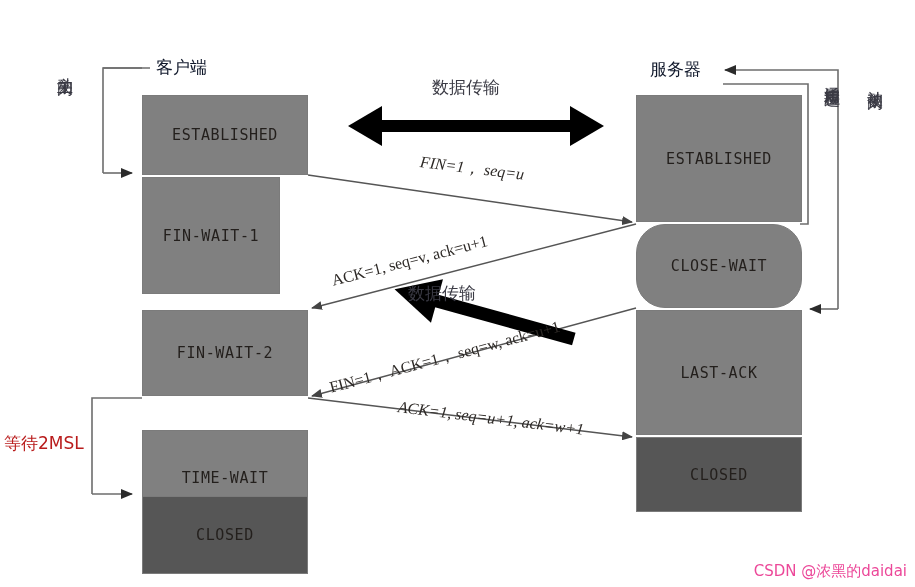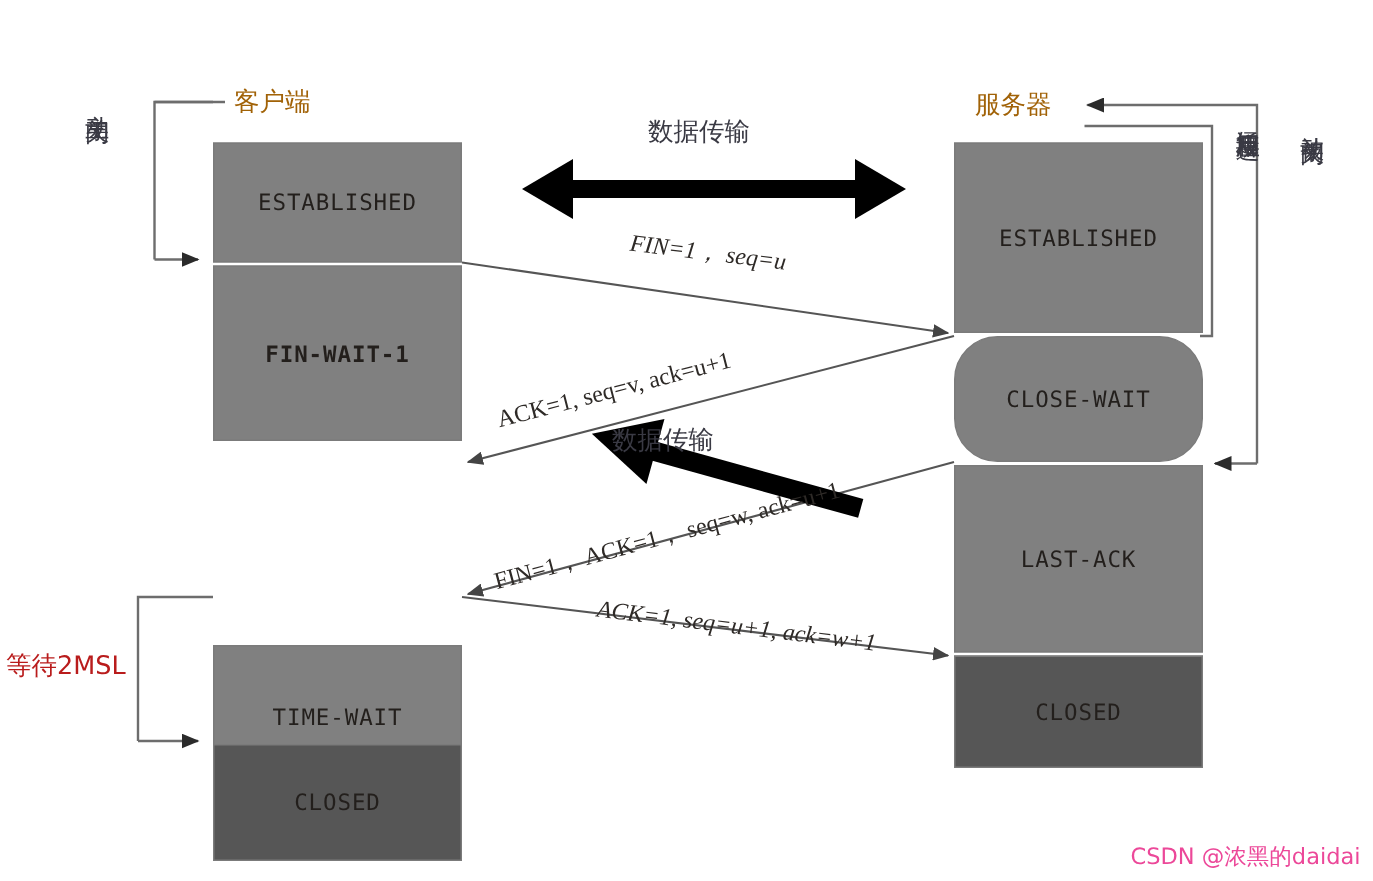--- a/index.html
+++ b/index.html
@@ -53,21 +53,21 @@
   
   .h-label {
     position: absolute;
     color: #3a3a44;
     font-family: "DejaVu Sans", "Liberation Sans", sans-serif;
     font-size: 17px;
     white-space: nowrap;
   }
   .endpoint-label {
     position: absolute;
-    color: #a16207;
+    color: #0f172a;
     font-family: "DejaVu Sans", "Liberation Sans", sans-serif;
     font-size: 17px;
     white-space: nowrap;
   }
   .msl-label {
     position: absolute;
     color: #b91c1c;
     font-family: "DejaVu Sans", "Liberation Sans", sans-serif;
     font-size: 17px;
     white-space: nowrap;
@@ -156,22 +156,25 @@
   <div class="endpoint-label" style="left:650px; top:58px;">服务器</div>
 
   <div class="v-label" style="left:55px; top:64px;">主动关闭</div>
   <div class="v-label" style="left:865px; top:78px;">被动关闭</div>
   <div class="v-label" style="left:822px; top:74px;">通知应用进程</div>
   <div class="msl-label" style="left:4px; top:432px;">等待2MSL</div>
 
   <div class="state-box" style="left:142px; top:95px; width:166px; height:80px;">
     <span>ESTABLISHED</span>
   </div>
-  <div class="state-box" style="left:142px; top:177px; width:166px; height:117px;font-weight:bold;">
+  <div class="state-box" style="left:142px; top:177px; width:138px; height:117px;">
     <span>FIN-WAIT-1</span>
+  </div>
+  <div class="state-box" style="left:142px; top:310px; width:166px; height:86px;">
+    <span>FIN-WAIT-2</span>
   </div>
   <div class="state-box" style="left:142px; top:398px; width:166px; height:96px;margin-top:32px;">
     <span>TIME-WAIT</span>
   </div>
   <div class="state-box dark" style="left:142px; top:496px; width:166px; height:78px;">
     <span>CLOSED</span>
   </div>
 
   <div class="state-box" style="left:636px; top:95px; width:166px; height:127px;">
     <span>ESTABLISHED</span>

